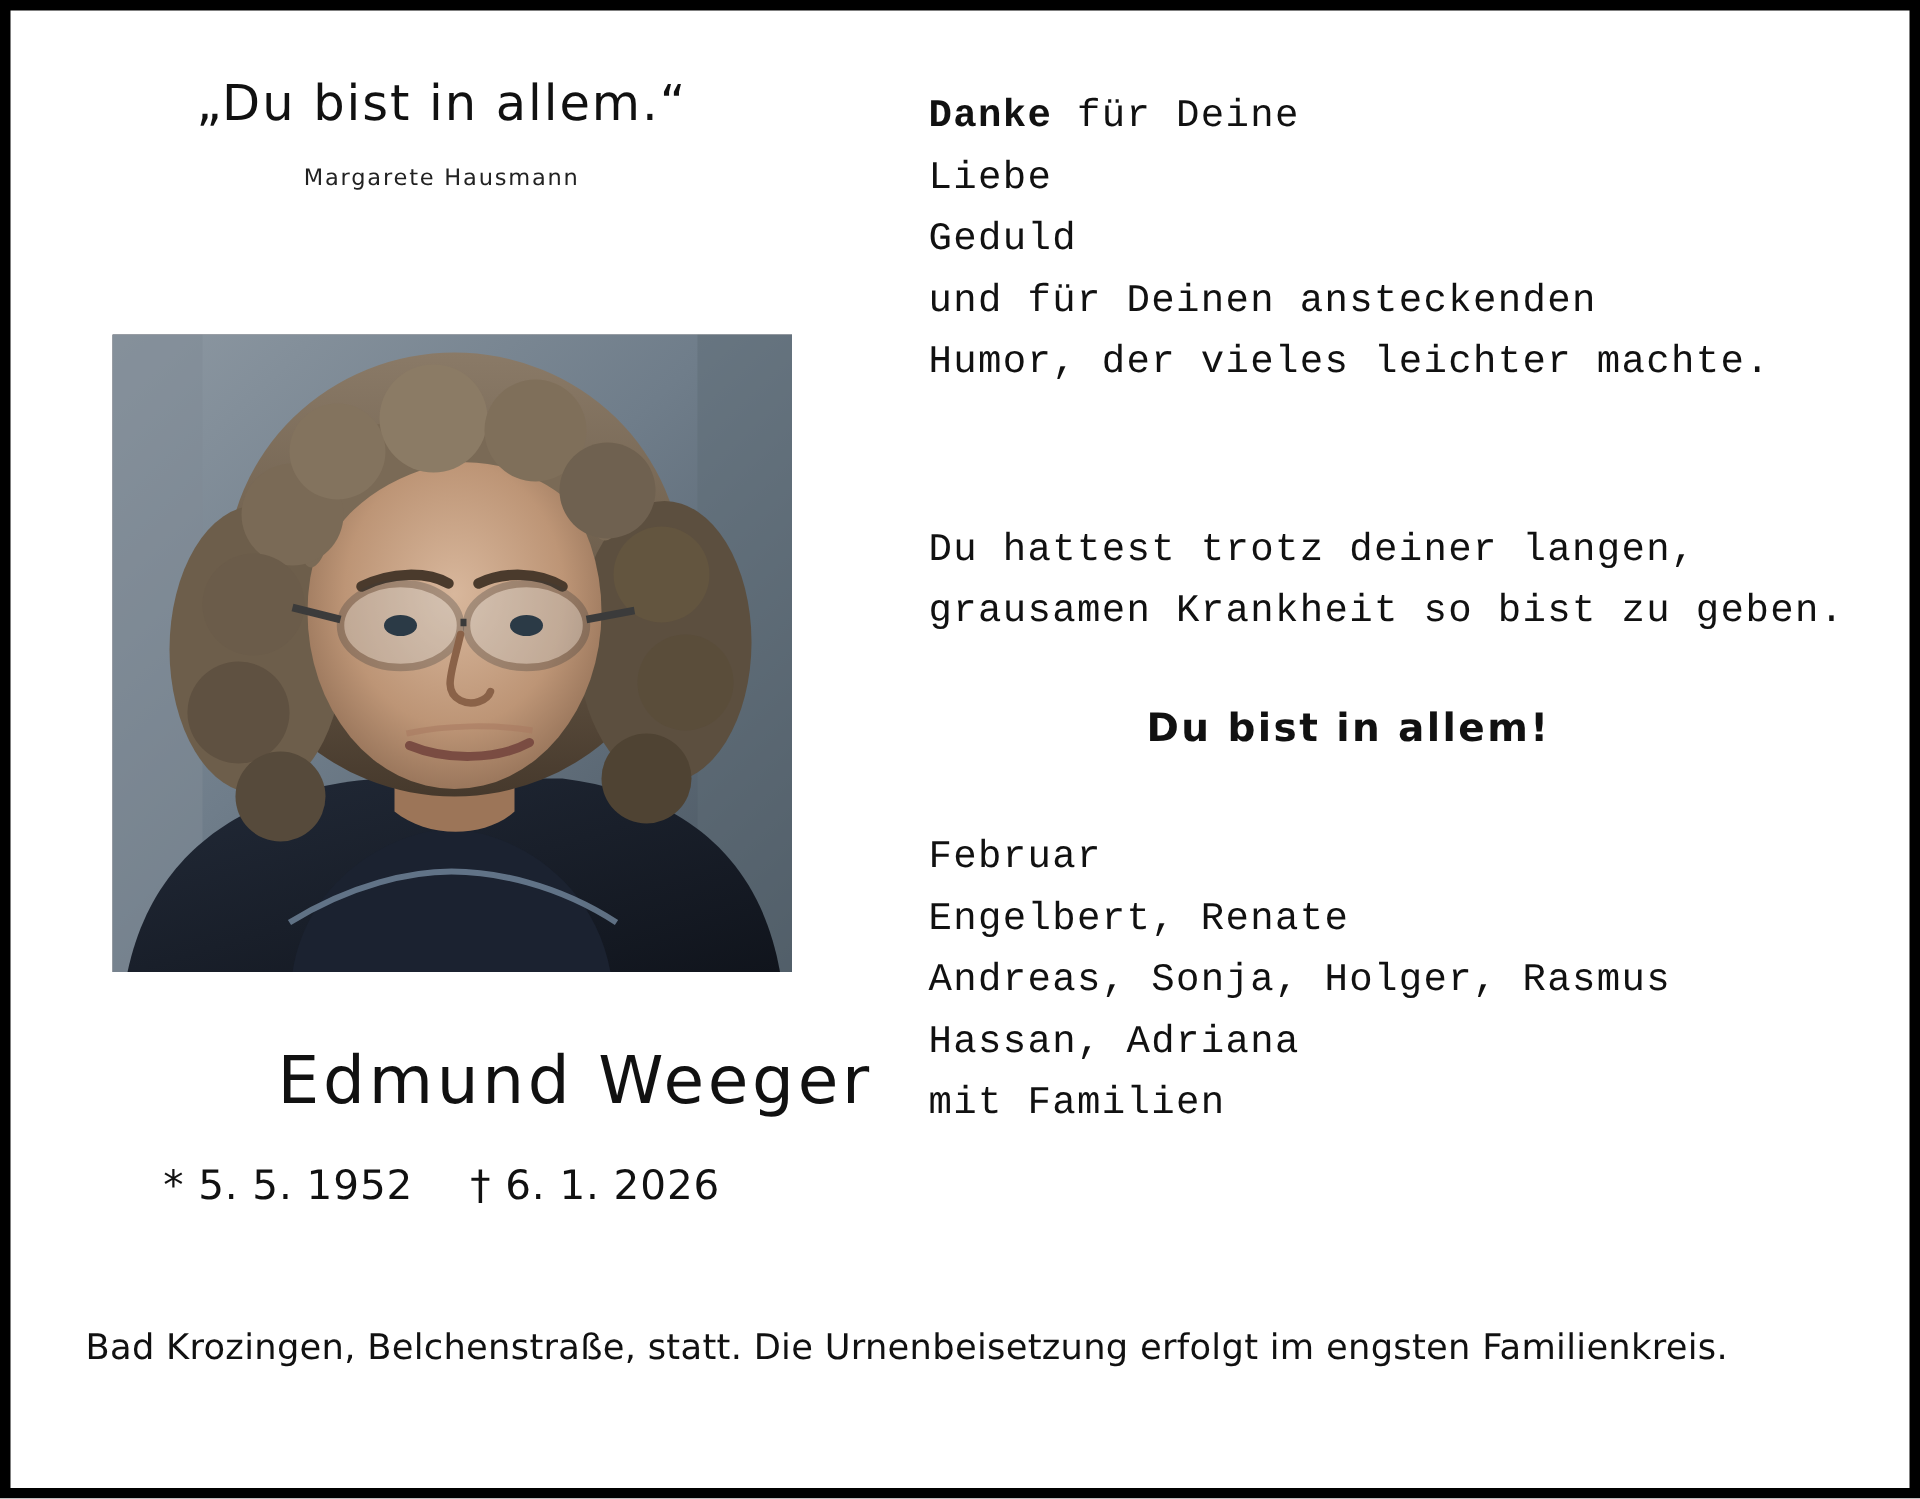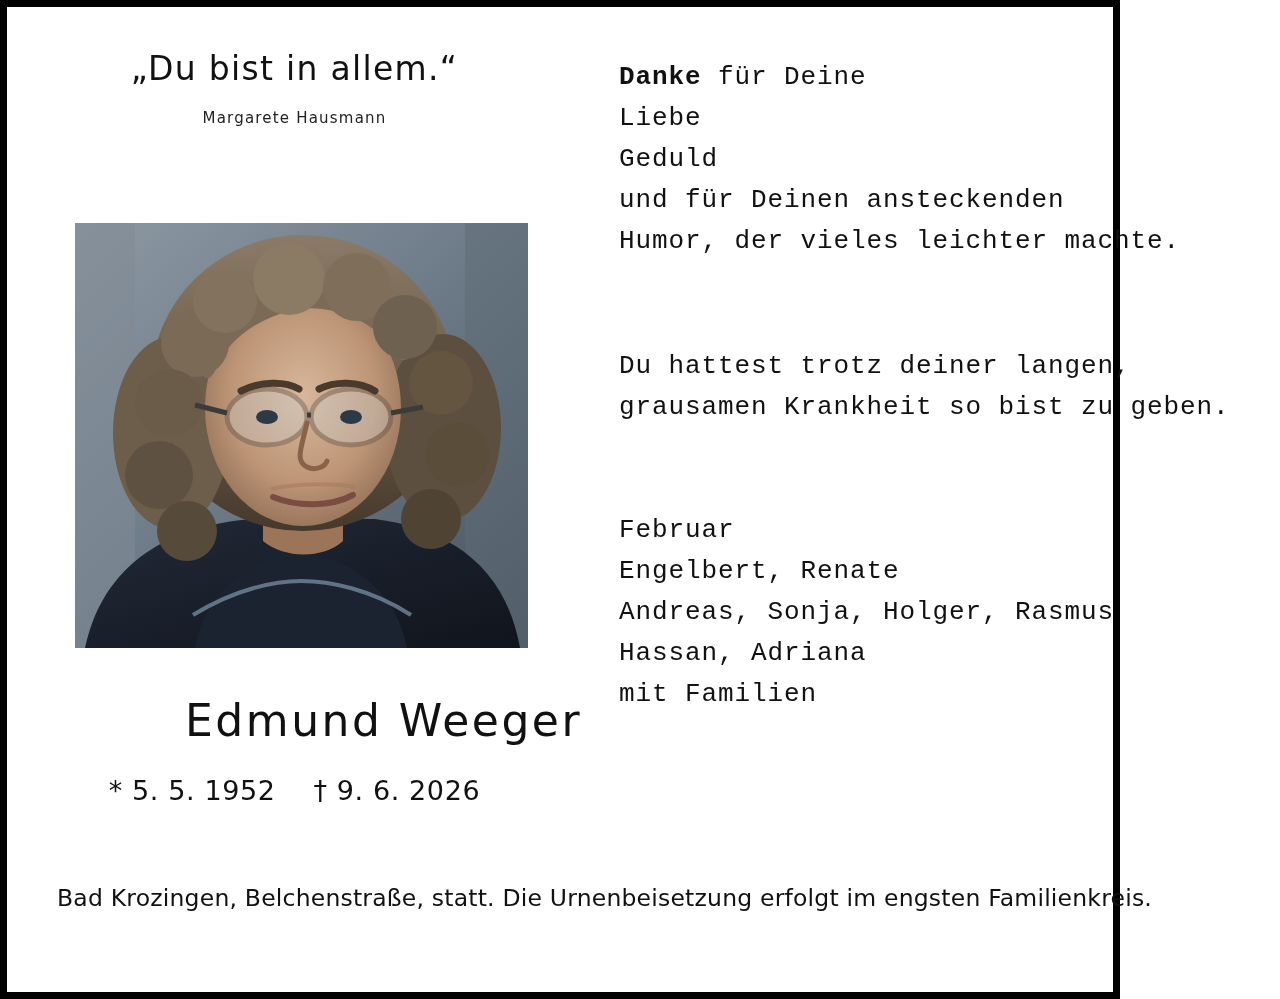--- a/index.html
+++ b/index.html
@@ -9,21 +9,21 @@
   }
   body {
     width: 1280px;
     height: 999px;
     font-family: "DejaVu Sans", sans-serif;
     color: #111111;
     overflow: hidden;
   }
   .card {
     position: relative;
-    width: 1120px;
+    width: 1280px;
     height: 999px;
     box-sizing: border-box;
     border: 7px solid #000000;
     background: #ffffff;
   }
   .inner {
     position: relative;
     width: 100%;
     height: 100%;
     box-sizing: border-box;
@@ -225,38 +225,39 @@
 
           <path d="M198 274 C 222 284, 256 284, 278 272" stroke="#7a4c42" stroke-width="6" fill="none" stroke-linecap="round"></path>
           <path d="M196 266 C 224 260, 256 260, 280 264" stroke="#a97a60" stroke-width="4" fill="none" opacity="0.6"></path>
 
           <path d="M118 392 C 160 366, 200 358, 226 358 C 254 358, 296 366, 336 392" stroke="#7f95ad" stroke-width="4" fill="none" opacity="0.7"></path>
         </svg>
       </div>
 
       <div class="deceased-name">Edmund Weeger</div>
       <div class="dates">
-        <span>* 5. 5. 1952</span><span class="gap"></span><span>† 9. 6. 2026</span>
+        <span>* 5. 5. 1952</span><span class="gap"></span><span>† 6. 1. 2026</span>
       </div>
     </div>
 
     <div class="right-col">
       <div class="rline bold-start"><b>Danke</b><span> für Deine</span></div>
       <div class="rline">Liebe</div>
       <div class="rline">Geduld</div>
       <div class="rline">und für Deinen ansteckenden</div>
       <div class="rline">Humor, der vieles leichter machte.</div>
 
       <div class="spacer-lg"></div>
 
       <div class="rline">Du hattest trotz deiner langen,</div>
       <div class="rline">grausamen Krankheit so bist zu geben.</div>
 
       <div class="spacer-sm"></div>
 
+      <div class="center-bold">Du bist in allem!</div>
 
       <div class="spacer-md"></div>
 
       <div class="rline">Februar</div>
       <div class="rline">Engelbert, Renate</div>
       <div class="rline">Andreas, Sonja, Holger, Rasmus</div>
       <div class="rline">Hassan, Adriana</div>
       <div class="rline">mit Familien</div>
     </div>
 

